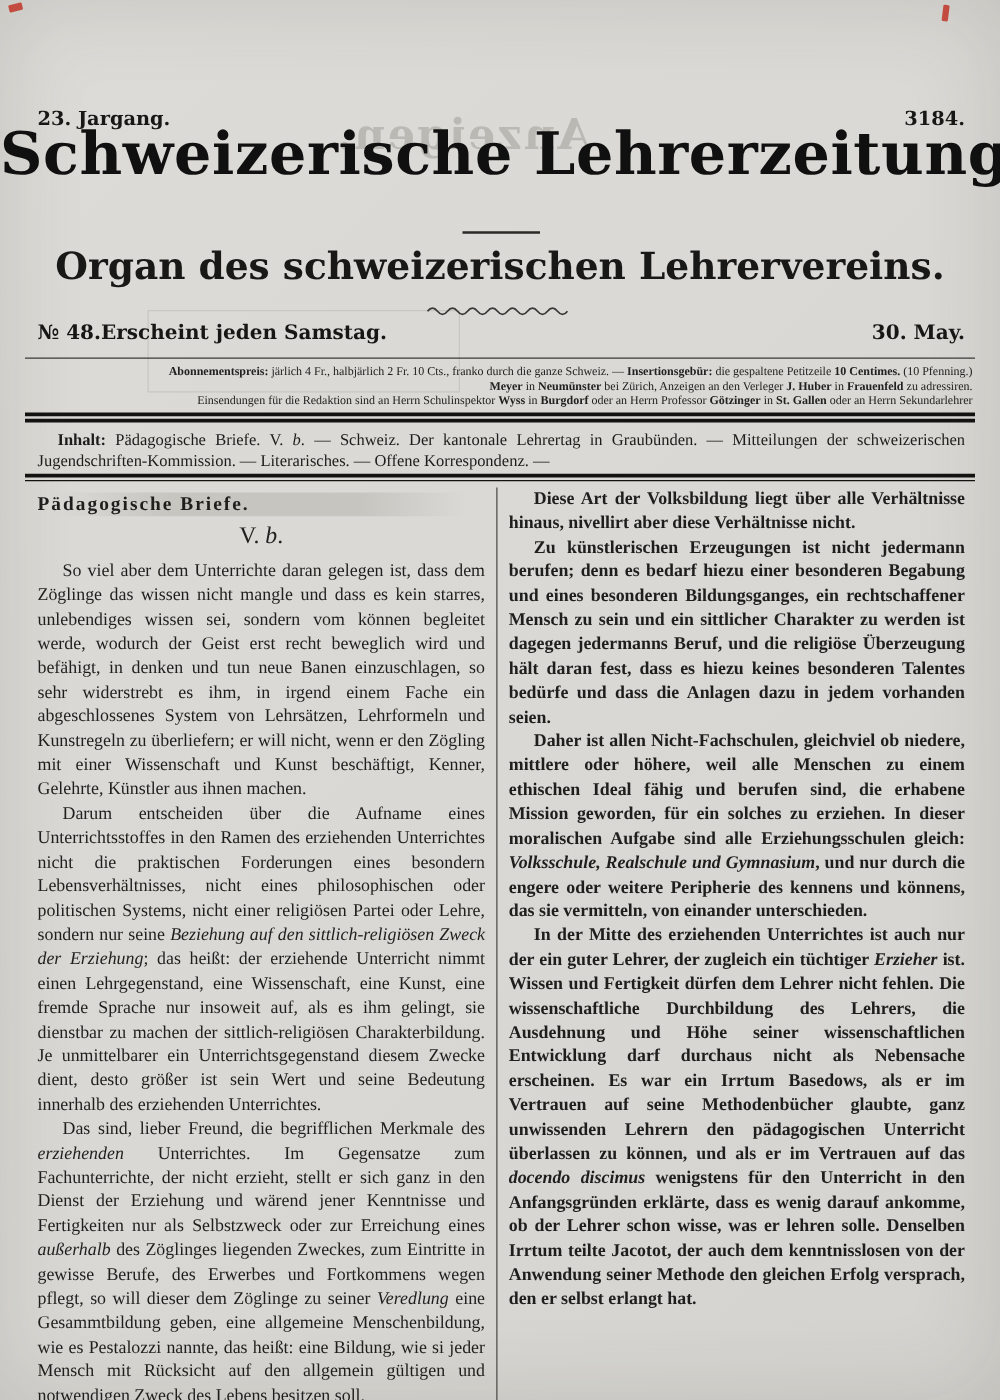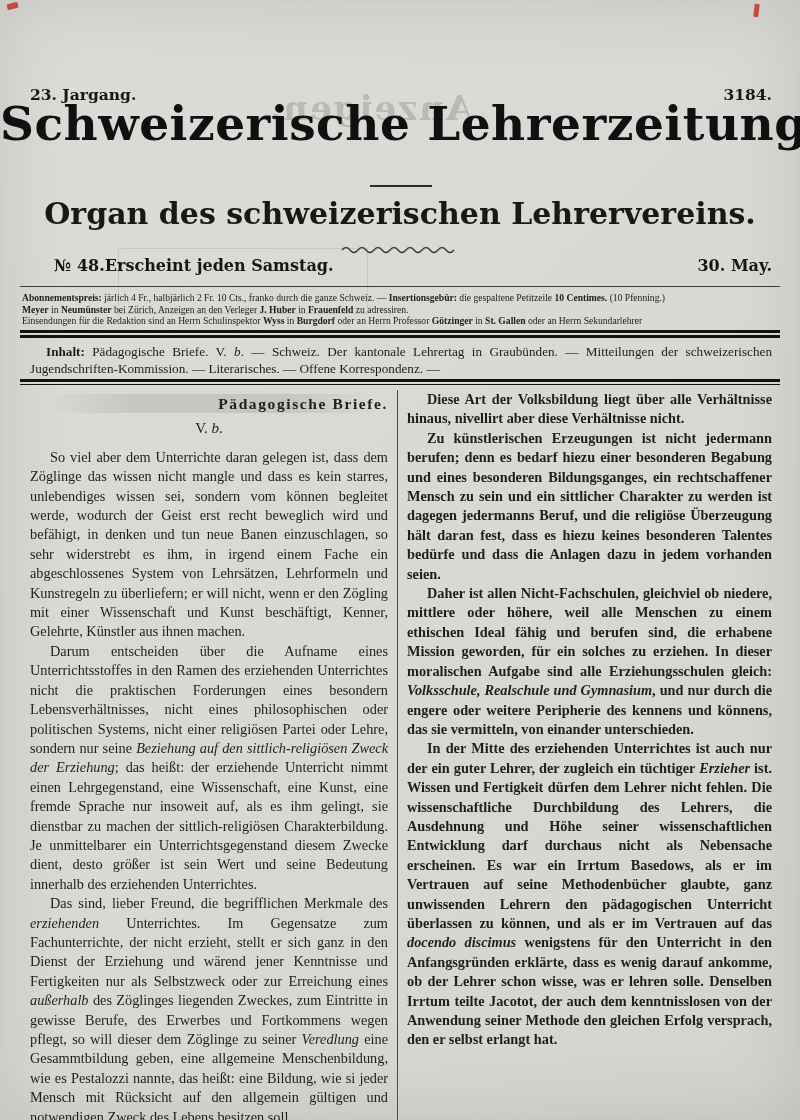--- a/index.html
+++ b/index.html
@@ -32,48 +32,48 @@
     letter-spacing:.5px;color:#101010;white-space:nowrap;
   }
   .masthead-rule{position:absolute;top:185px;left:370px;width:62px;border-top:2px solid #2a2a28;}
   .organ{
     position:absolute;top:196px;left:0;width:100%;margin:0;text-align:center;
     font-family:"DejaVu Serif", serif;font-weight:bold;font-size:30px;color:#181816;
   }
   .squiggle{position:absolute;top:240px;left:0;width:100%;text-align:center;}
   .issue-row{
     position:absolute;top:256px;left:30px;right:28px;display:flex;align-items:baseline;
-    font-family:"DejaVu Serif", serif;font-weight:bold;font-size:16px;color:#161614;margin-left:24px;
+    font-family:"DejaVu Serif", serif;font-weight:bold;font-size:16px;color:#161614;
   }
   .issue-row .mid{flex:1;text-align:left;}
   .rule-thin{position:absolute;top:286px;left:20px;right:20px;border-top:1px solid #3a3a38;}
   .imprint{
-    position:absolute;top:292px;left:22px;right:22px;text-align:left;
+    position:absolute;top:292px;left:22px;right:22px;text-align:right;
     font-size:9.6px;line-height:11.6px;color:#21211f;
   }
   .rule-double{position:absolute;top:330px;left:20px;right:20px;height:2px;
     border-top:3px solid #121210;border-bottom:3px solid #121210;}
   .toc{
     position:absolute;top:344px;left:30px;right:28px;
     font-size:13.2px;line-height:16.8px;text-align:justify;text-indent:16px;color:#1c1c1a;
   }
   .rule-double2{position:absolute;top:379px;left:20px;right:20px;height:2px;
     border-top:3px solid #121210;border-bottom:1px solid #121210;}
   .columns{position:absolute;top:390px;left:30px;right:28px;bottom:0;display:flex;}
   .col{font-size:14.3px;line-height:19.4px;text-align:justify;color:#1e1e1c;}
   .col-left{width:358px;padding-right:6px;}
   .col-divider{width:1px;background:#4c4c48;margin:0 3px;}
   .col-right{flex:1;padding-left:6px;font-weight:bold;}
   .col p{margin:0;text-indent:20px;}
   .article-title{
-    margin:4px 0 6px 0;text-align:right;font-size:15.5px;font-weight:bold;
+    margin:4px 0 6px 0;text-align:left;font-size:15.5px;font-weight:bold;
     letter-spacing:1.6px;text-indent:0;
     background:linear-gradient(90deg,rgba(175,173,167,0) 4%,rgba(175,173,167,.45) 30%,rgba(175,173,167,.45) 72%,rgba(175,173,167,0) 96%);
   }
-  .article-numbering{text-align:center;font-size:15px;margin:0 0 9px 0;text-indent:0;}
+  .article-numbering{text-align:center;font-size:19px;margin:0 0 9px 0;text-indent:0;}
   em{font-style:italic;}
   strong{font-weight:bold;}
 </style>
 </head>
 <body>
 
 <div class="page">
 
   <span class="stamp stamp-left"></span>
   <span class="stamp stamp-right"></span>

